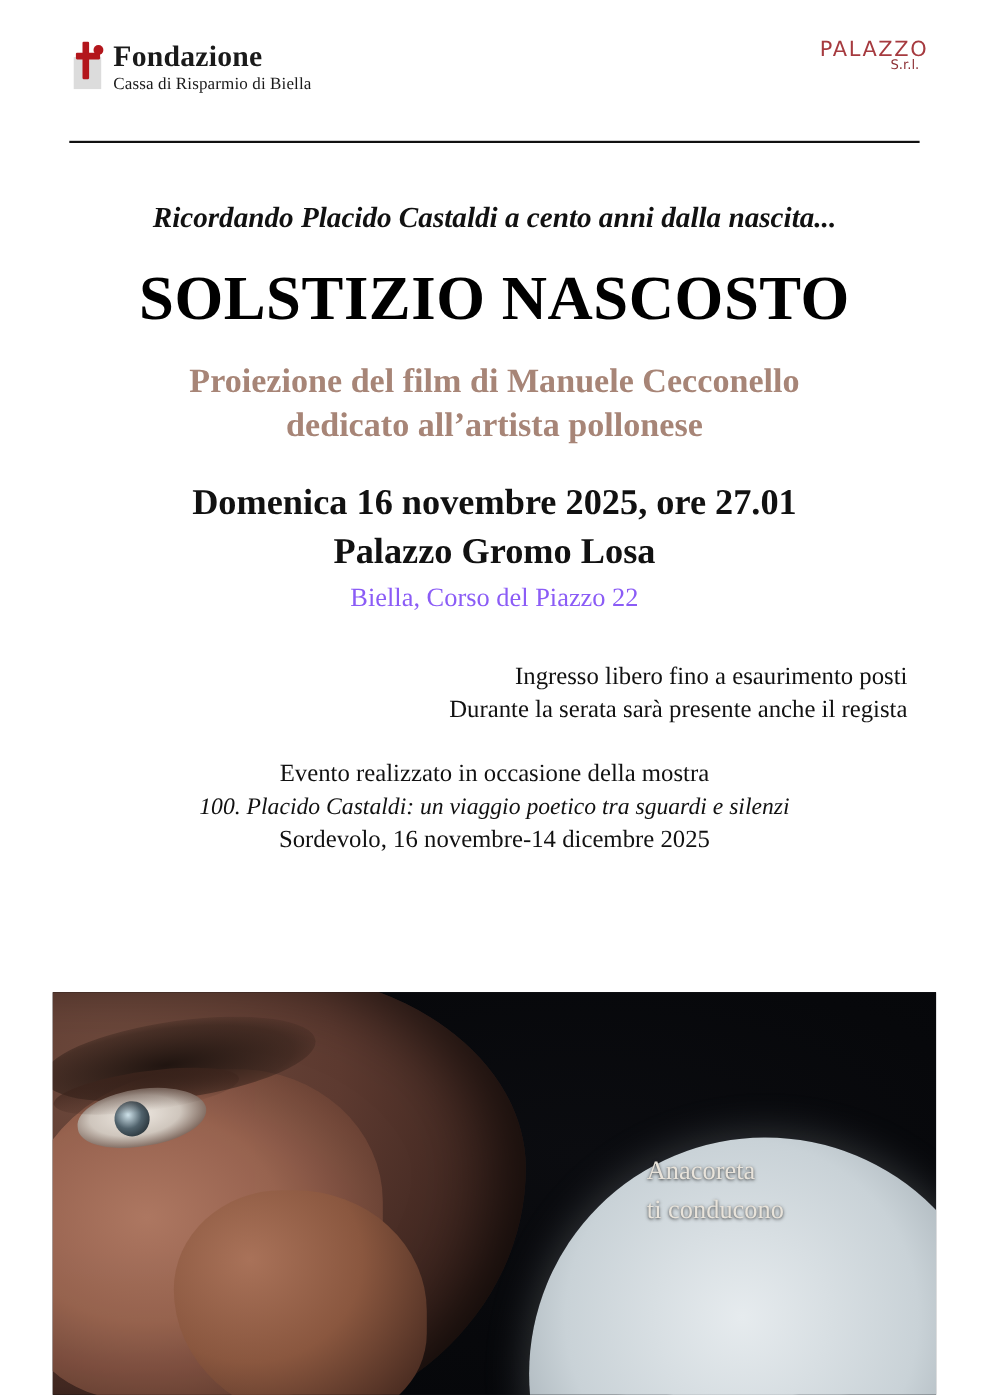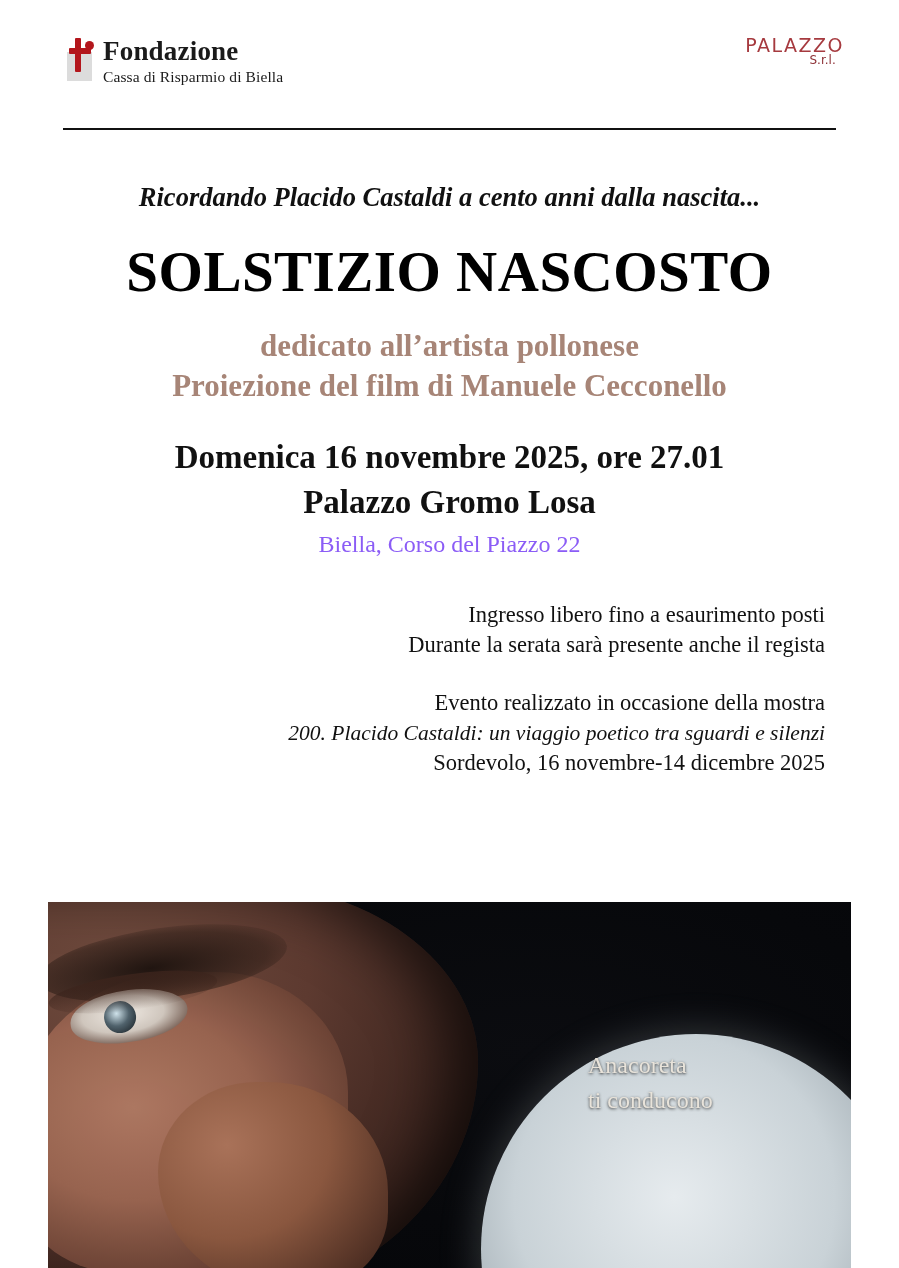--- a/index.html
+++ b/index.html
@@ -187,21 +187,20 @@
     line-height: 1.33;
     color: #111111;
     text-align: right;
   }
   .occasion {
     margin-top: 28px;
     font-family: "Liberation Serif", serif;
     font-size: 22.5px;
     line-height: 1.35;
     color: #111111;
-    text-align: right;
   }
   .occasion .ital {
     font-style: italic;
     font-size: 21.5px;
     display: block;
   }
 
   
   .photo-wrap {
     position: absolute;
@@ -344,36 +343,36 @@
 
   <div class="rule"></div>
 
   <div class="content">
 
     <div class="kicker">Ricordando Placido Castaldi a cento anni dalla nascita...</div>
 
     <div class="title">SOLSTIZIO NASCOSTO</div>
 
     <div class="subtitle">
+      <div>Proiezione del film di Manuele Cecconello</div>
       <div>dedicato all’artista pollonese</div>
-      <div>Proiezione del film di Manuele Cecconello</div>
     </div>
 
     <div class="when">Domenica 16 novembre 2025, ore 27.01</div>
     <div class="venue">Palazzo Gromo Losa</div>
     <div class="address">Biella, Corso del Piazzo 22</div>
 
     <div class="notes">
       <div>Ingresso libero fino a esaurimento posti</div>
       <div>Durante la serata sarà presente anche il regista</div>
     </div>
 
     <div class="occasion">
       <div>Evento realizzato in occasione della mostra</div>
-      <div class="ital">200. Placido Castaldi: un viaggio poetico tra sguardi e silenzi</div>
+      <div class="ital">100. Placido Castaldi: un viaggio poetico tra sguardi e silenzi</div>
       <div>Sordevolo, 16 novembre-14 dicembre 2025</div>
     </div>
 
   </div>
 
   <div class="photo-wrap">
     <div class="photo">
       <div class="moon-edge"></div>
       <div class="face">
         <div class="face-skin"></div>

